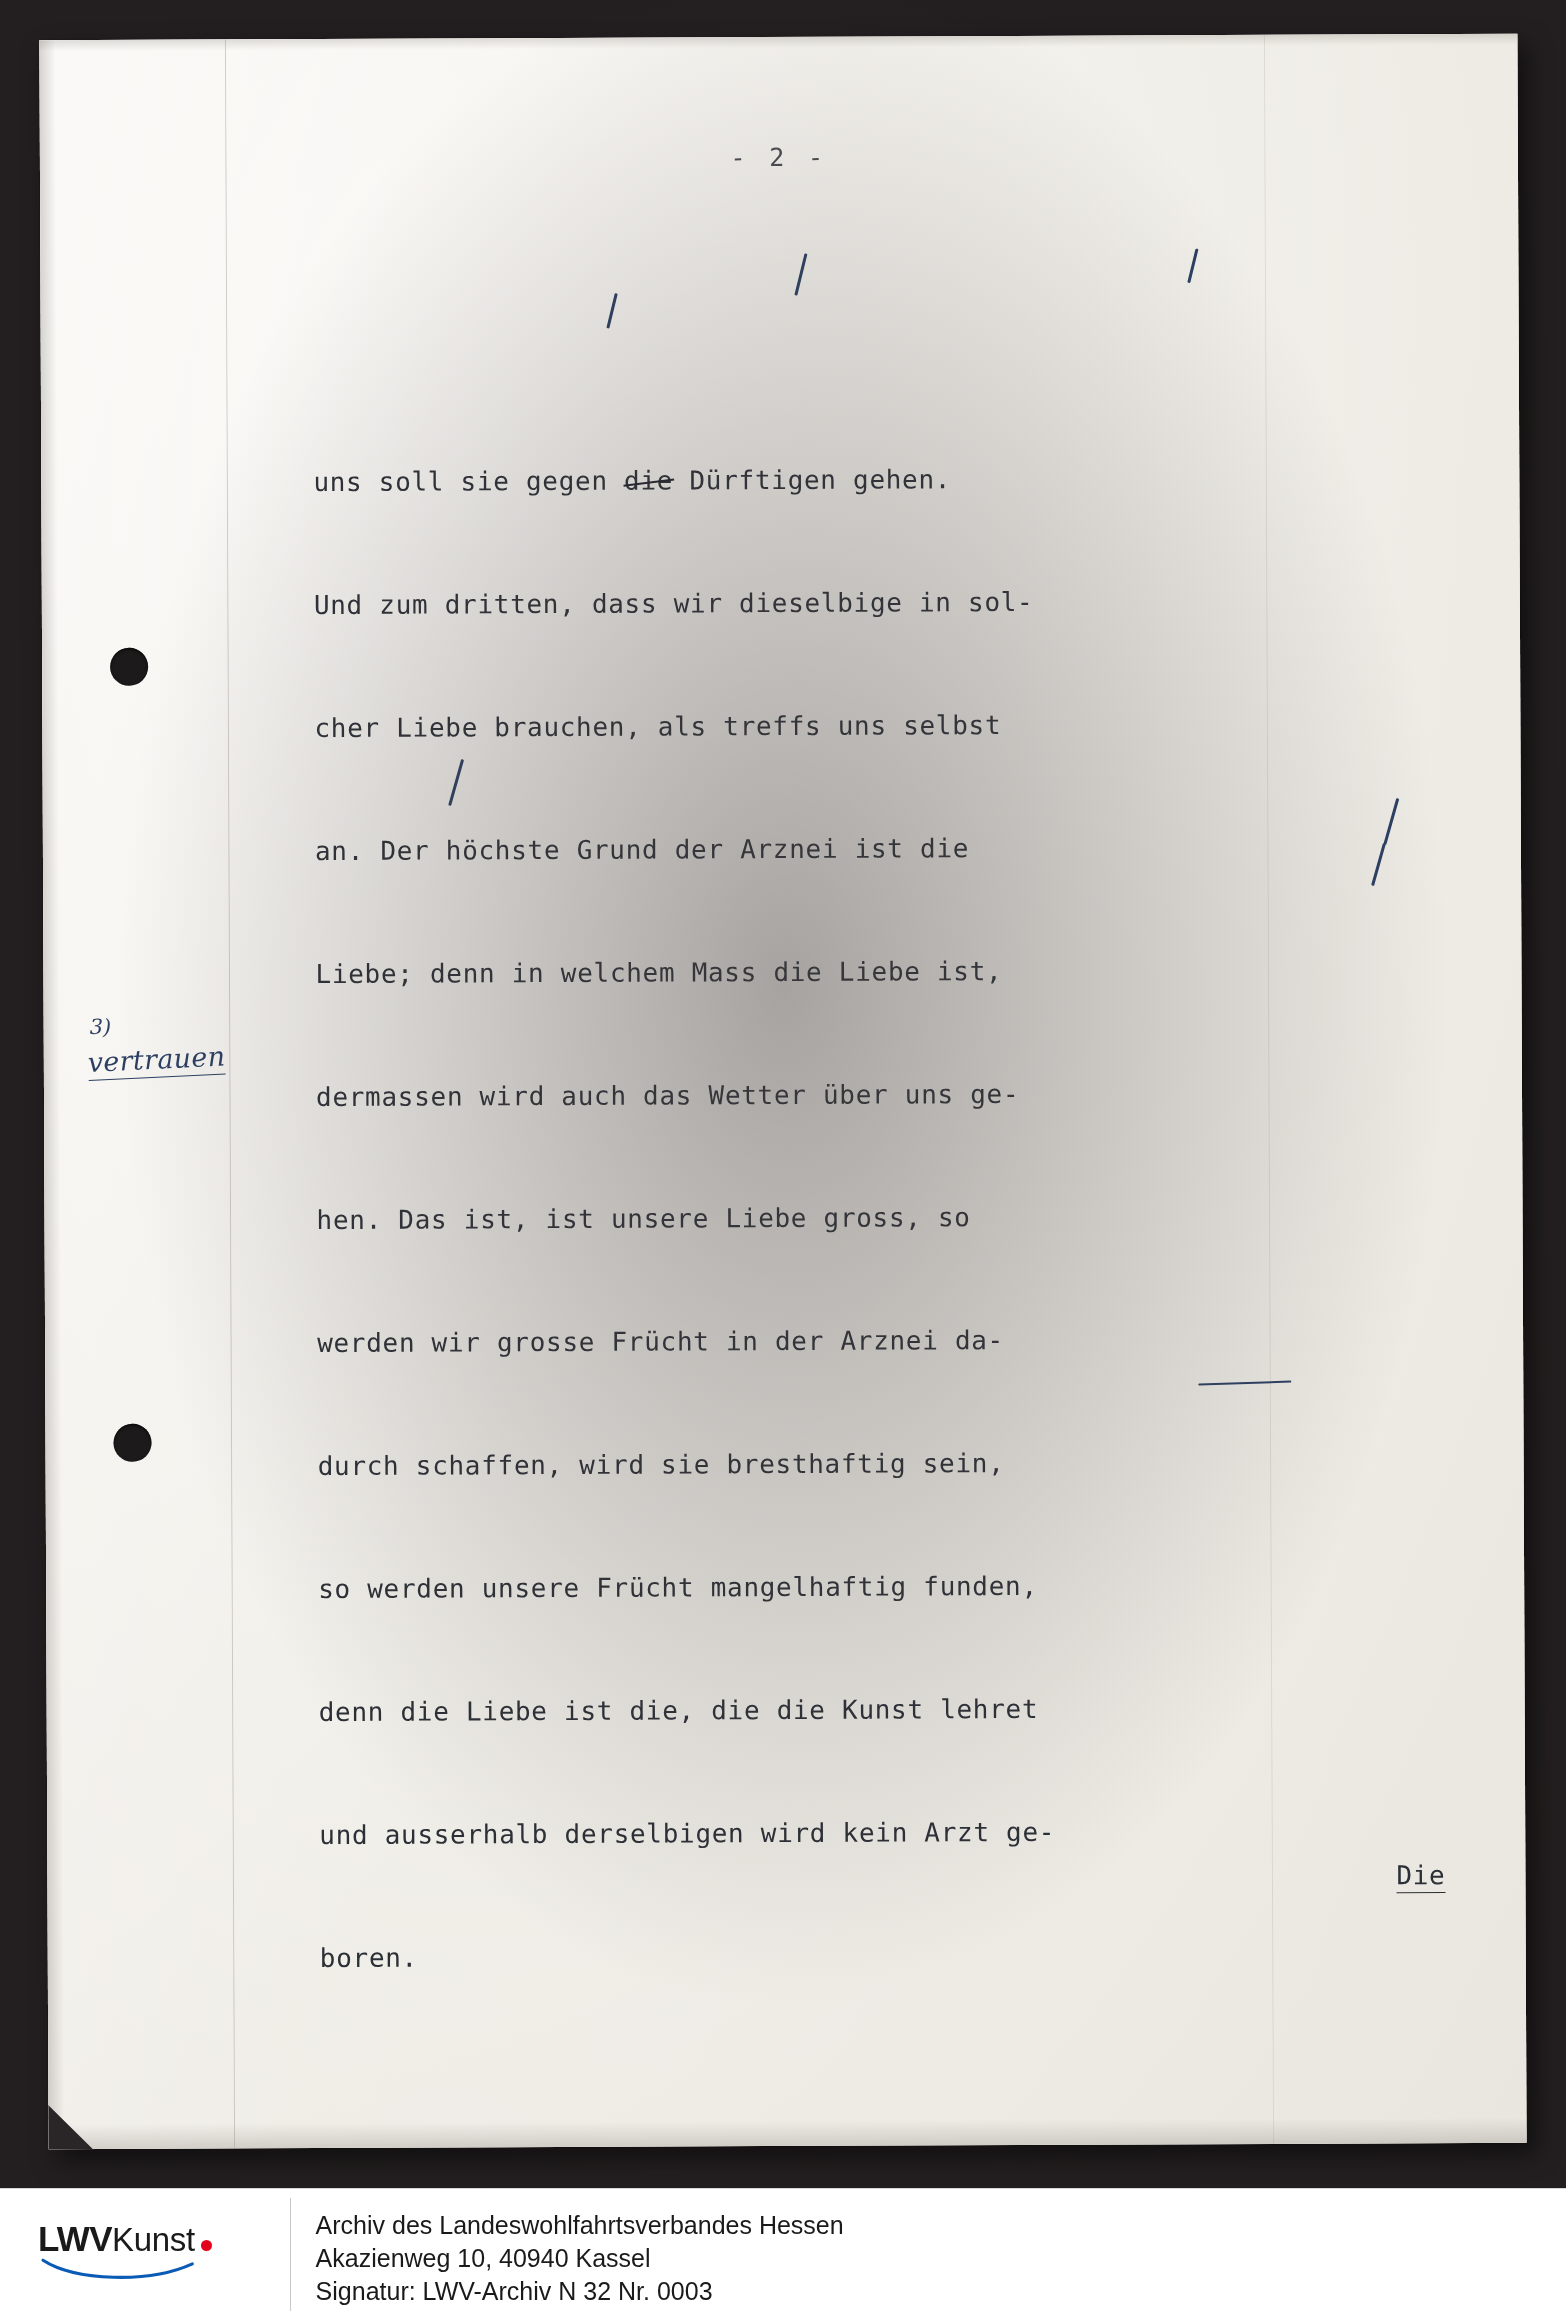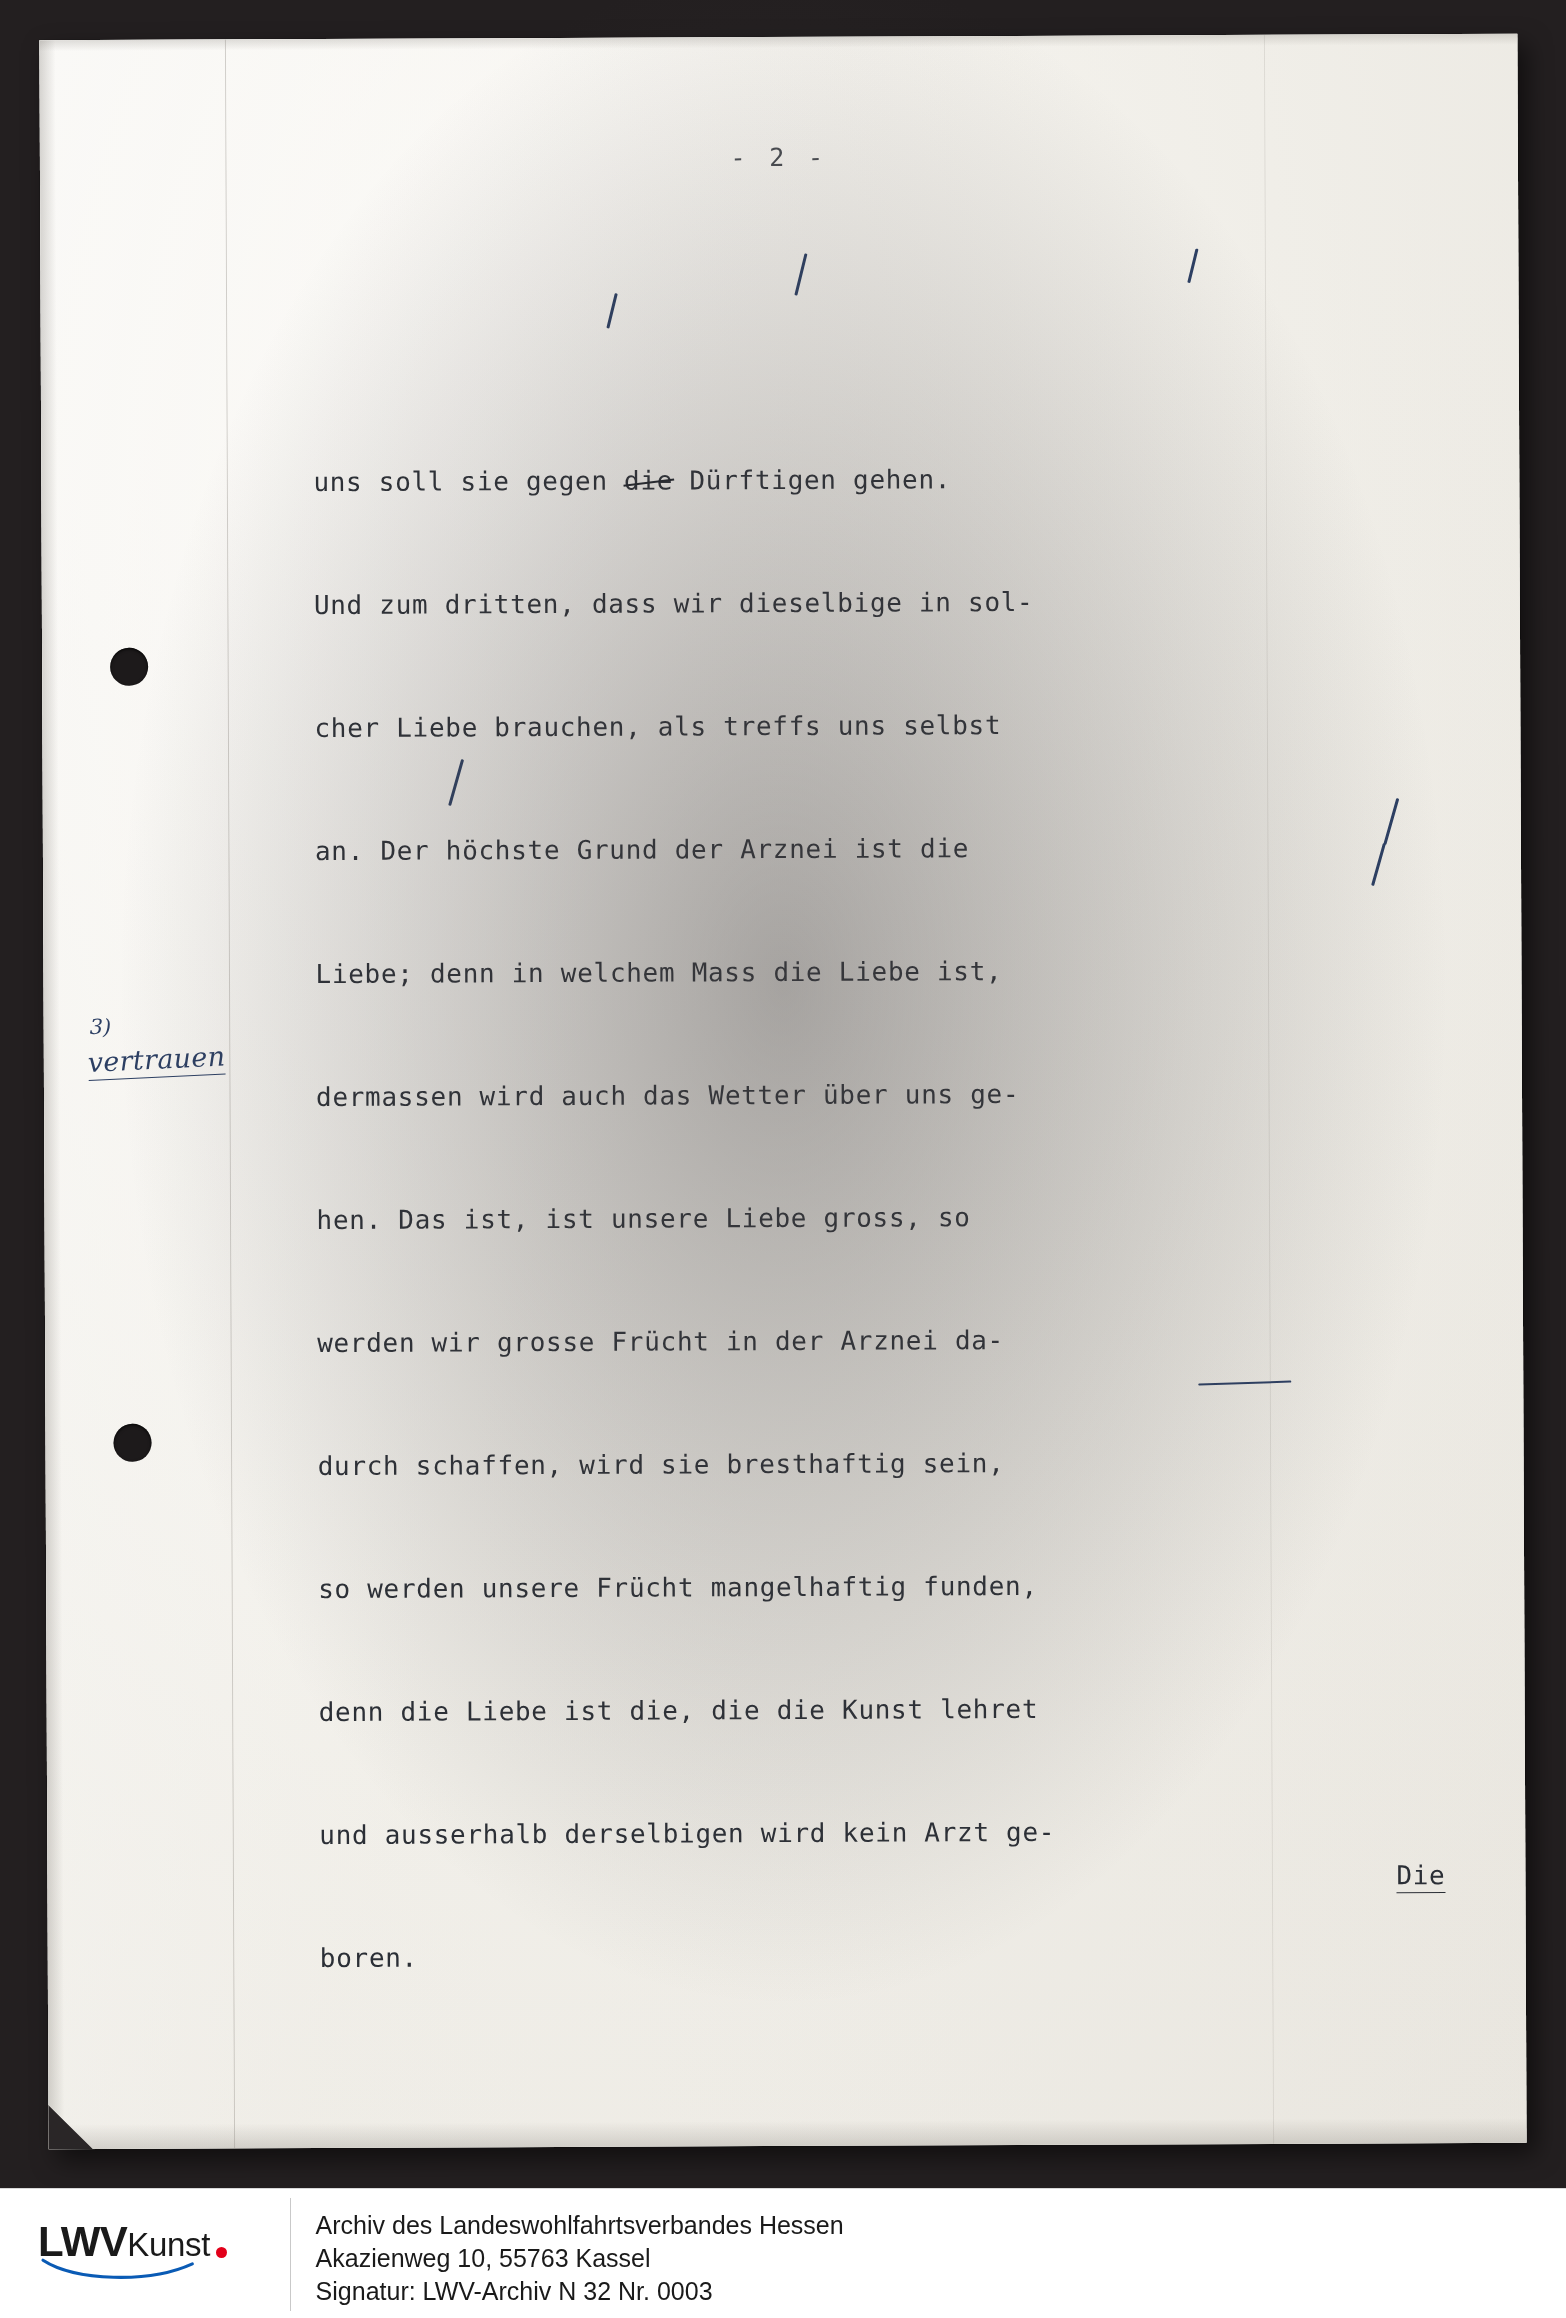--- a/index.html
+++ b/index.html
@@ -203,21 +203,21 @@
     align-items: center;
   }
   .logo-mark {
     display: flex;
     align-items: baseline;
     line-height: 1;
   }
   .logo-lwv {
     font-family: "Liberation Sans", sans-serif;
     font-weight: bold;
-    font-size: 42px;
+    font-size: 35px;
     color: #1a1a1a;
     letter-spacing: -0.6px;
   }
   .logo-hessen {
     font-family: "Liberation Sans", sans-serif;
     font-size: 33px;
     color: #1a1a1a;
     letter-spacing: -0.3px;
   }
   .logo-dot {
@@ -309,21 +309,21 @@
   <div class="footer-logo">
     <div class="logo-mark">
       <span class="logo-lwv">LWV</span>
       <span class="logo-hessen">Kunst</span>
       <span class="logo-dot"></span>
     </div>
   </div>
   <div class="footer-divider"></div>
   <div class="footer-text">
     <div>Archiv des Landeswohlfahrtsverbandes Hessen</div>
-    <div>Akazienweg 10, 55763 Kassel</div>
+    <div>Akazienweg 10, 40940 Kassel</div>
     <div>Signatur: LWV-Archiv N 32 Nr. 0003</div>
   </div>
 </div>
 
 <svg class="logo-swoosh" viewBox="0 0 400 46">
   <path d="M8 10 C 60 44, 180 48, 250 16" fill="none" stroke="#0a5bb5" stroke-width="5" stroke-linecap="round"></path>
 </svg>
 
 
 </body></html>

